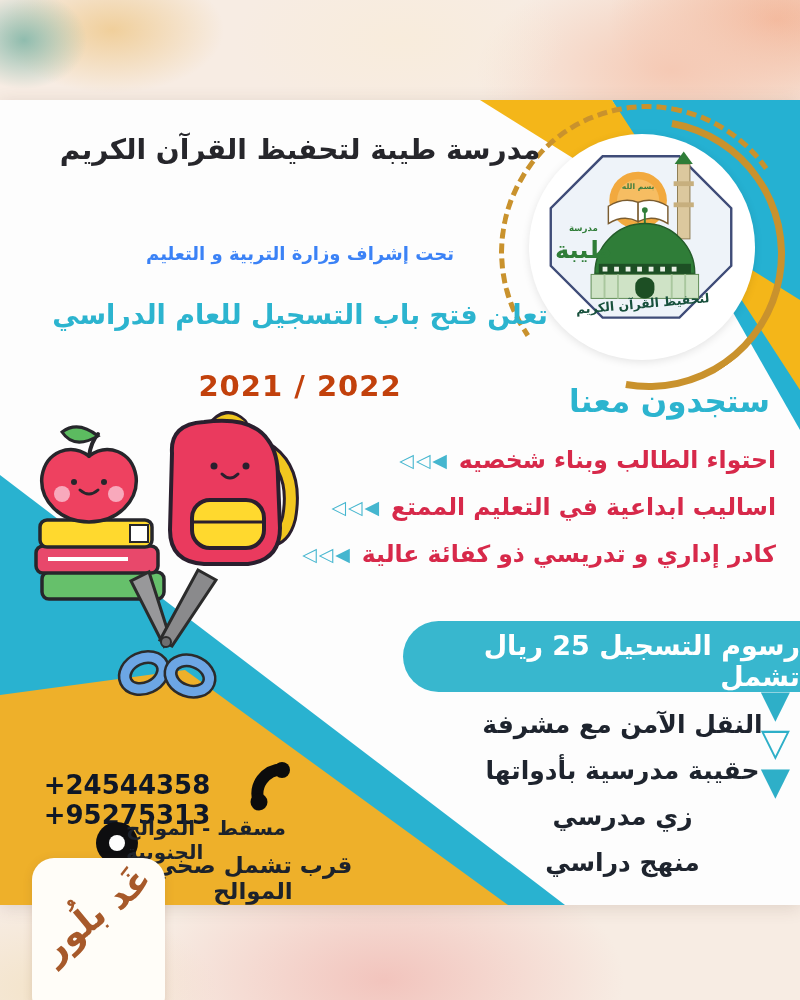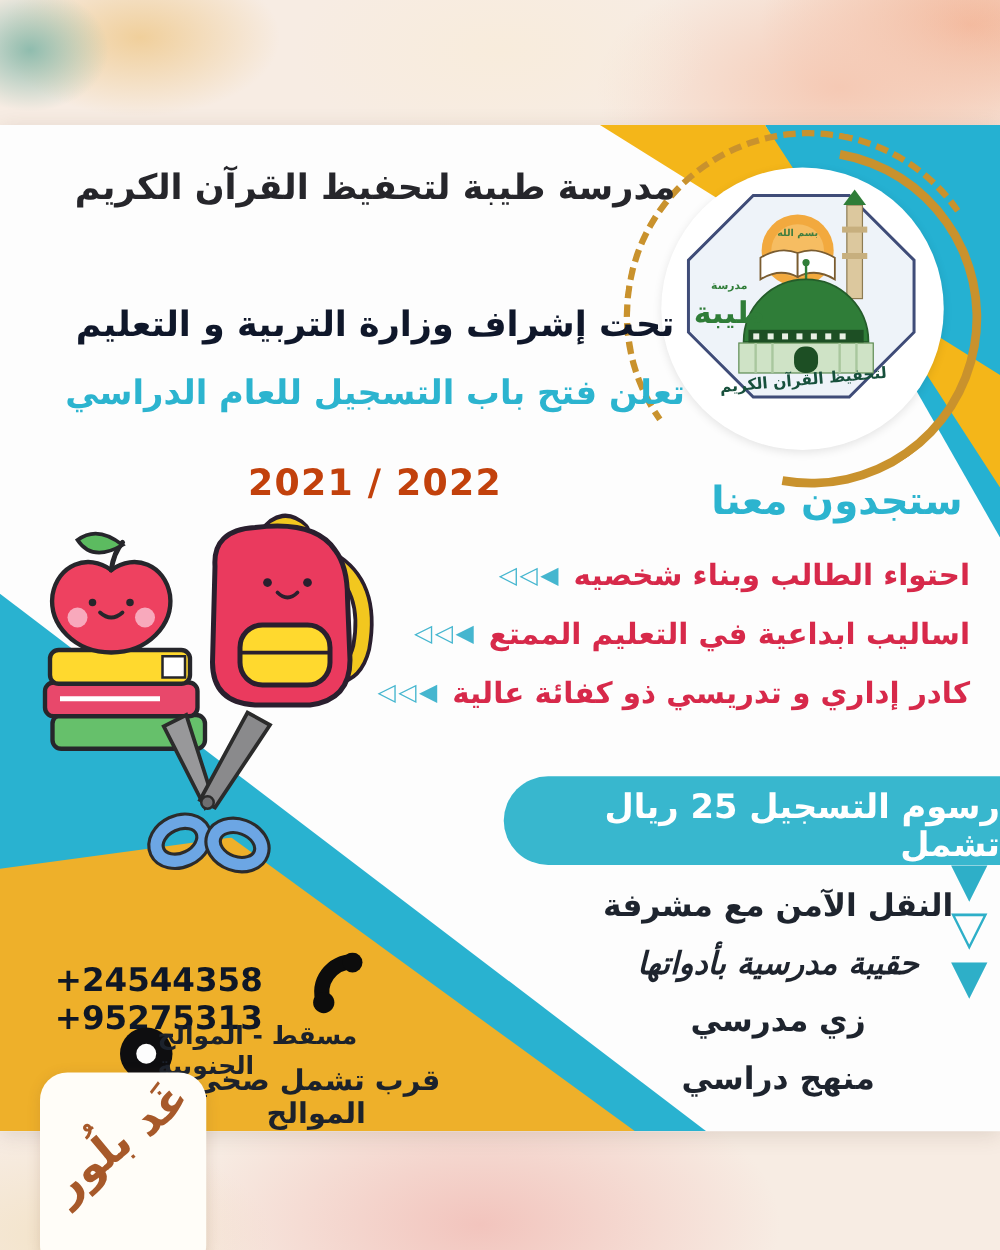--- a/index.html
+++ b/index.html
@@ -31,38 +31,38 @@
   .ring-dashed{position:absolute;left:499px;top:4px;width:286px;height:286px;border-radius:50%;
     border:5px dashed #c9922d;border-right-color:transparent;border-bottom-color:transparent;
     transform:rotate(10deg);}
   .logo-circle{position:absolute;left:529px;top:34px;width:226px;height:226px;border-radius:50%;
     background:#fff;box-shadow:0 2px 8px rgba(0,0,0,.10);}
   .logo-svg{position:absolute;left:545px;top:48px;}
   
   .hline{position:absolute;left:20px;width:560px;text-align:center;font-weight:800;}
   .school-name{top:33px;font-size:28px;color:#26262b;}
   .grades{top:103px;font-size:24px;color:#d92a55;}
-  .supervision{top:143px;font-size:28px;color:#0f172a;text-align:center;}
+  .supervision{top:143px;font-size:18px;color:#3b82f6;text-align:center;}
   .announcement{top:199px;font-size:27px;color:#2cb4cf;}
   .year{top:242px;font-size:29px;color:#c2410c;letter-spacing:1px;margin-top:27px;}
   
   .features-heading{position:absolute;right:30px;top:283px;font-size:31px;font-weight:800;color:#2cb4cf;}
   .feature-row{position:absolute;right:24px;display:flex;align-items:center;gap:10px;}
   .feature-arrows{color:#45b6cf;font-size:19px;letter-spacing:2px;line-height:1;}
   .feature-text{font-size:23.5px;font-weight:800;color:#d7294a;}
   .fr1{top:346px;} .fr2{top:393px;} .fr3{top:440px;}
   
   .fees-banner{position:absolute;left:403px;right:0;top:521px;height:71px;background:#38b7ce;
     border-radius:36px 0 0 36px;display:flex;align-items:flex-end;justify-content:center;}
   .fees-banner span{color:#fff;font-size:27px;font-weight:800;}
   .fee-tri{position:absolute;right:10px;font-size:38px;line-height:1;color:#2eafc8;}
   .ft1{top:585px;} .ft2{top:623px;} .ft3{top:662px;}
   .fee-item{position:absolute;left:450px;width:345px;text-align:center;
     font-size:25px;font-weight:800;color:#1e242e;}
-  .fi1{top:610px;} .fi2{top:656px;font-style:italic;} .fi3{top:702px;} .fi4{top:748px;}
+  .fi1{top:610px;} .fi2{top:656px;} .fi3{top:702px;} .fi4{top:748px;}
   
   .phones{position:absolute;left:8px;top:670px;width:238px;text-align:center;
     font-size:26px;font-weight:800;color:#0f1726;}
   .phone-svg{position:absolute;left:247px;top:662px;}
   .pin{position:absolute;left:96px;top:722px;width:42px;height:42px;background:#0e0e10;
     border-radius:50% 50% 50% 0;transform:rotate(-45deg);}
   .pin::after{content:"";position:absolute;left:13px;top:13px;width:16px;height:16px;
     border-radius:50%;background:#fdfdfd;}
   .loc1{position:absolute;left:126px;top:716px;width:232px;text-align:left;
     font-size:20px;font-weight:800;color:#1c222c;}

